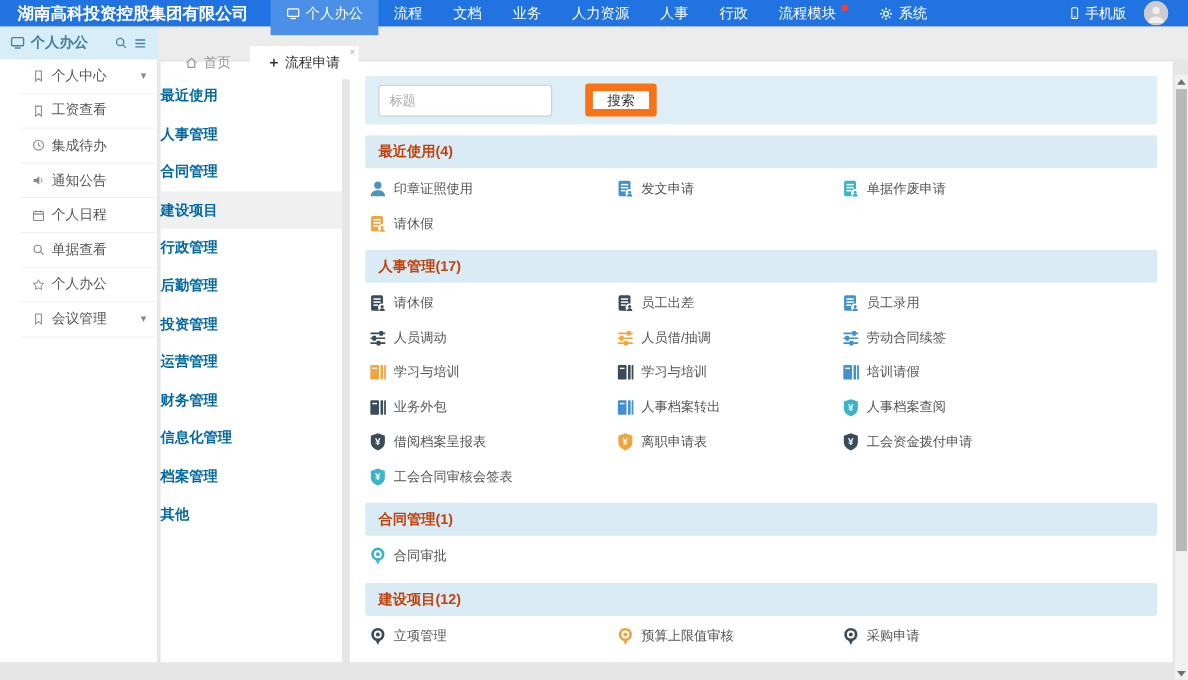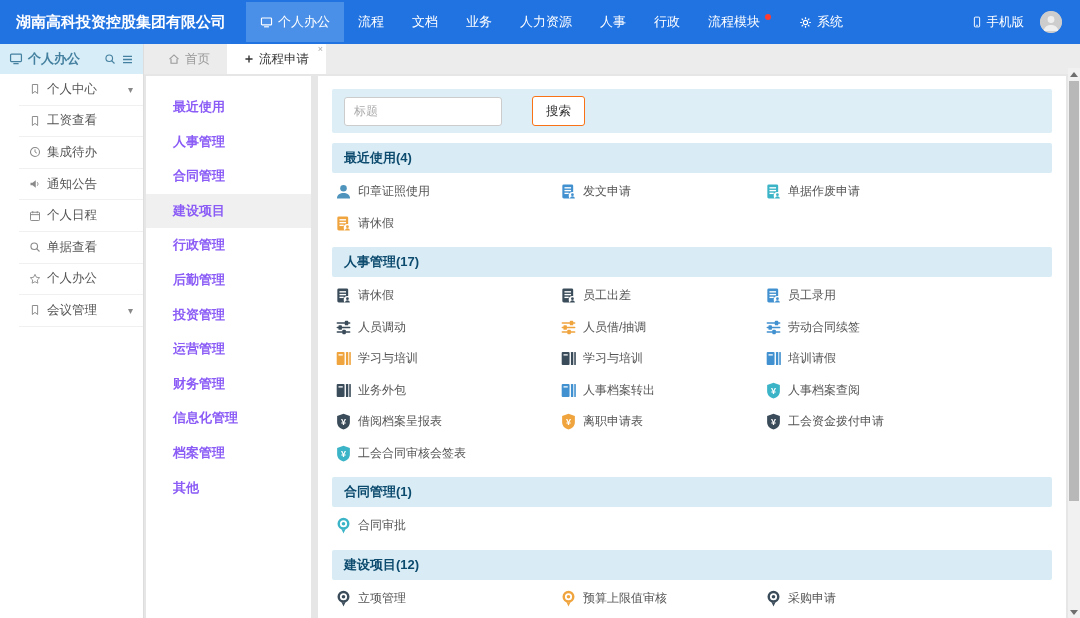--- a/index.html
+++ b/index.html
@@ -1,20 +1,20 @@
 <!DOCTYPE html>
 <html><head>
 <meta charset="utf-8">
 <style>
   * { margin:0; padding:0; box-sizing:border-box; }
   html,body { width:1080px; height:618px; overflow:hidden;
     font-family:"Liberation Sans","DejaVu Sans",sans-serif; background:#e6e6e6; }
 
   
-  .topbar { height:44px; background:#2173e2; display:flex; align-items:center; color:#fff; position:relative; }
+  .topbar { height:24px; background:#2173e2; display:flex; align-items:center; color:#fff; position:relative; }
   .company { font-size:15px; font-weight:bold; padding:0 20px 0 16px; white-space:nowrap; }
   .nav { display:flex; height:40px; }
   .nav-item { padding:0 14px; height:40px; display:flex; align-items:center; gap:5px;
     font-size:13px; cursor:pointer; white-space:nowrap; }
   .nav-item.active { background:#4b90e8; }
   .reddot { width:6px; height:6px; border-radius:50%; background:#ff3b30; align-self:flex-start; margin-top:12px; }
   .topbar-right { margin-left:auto; display:flex; align-items:center; gap:16px; padding-right:18px; }
   .mobile-link { display:flex; align-items:center; gap:4px; font-size:12.5px; cursor:pointer; }
   .avatar { width:22px; height:22px; border-radius:50%; background:#cfcfcf; display:flex; align-items:center; justify-content:center; overflow:hidden; cursor:pointer; }
 
@@ -27,41 +27,41 @@
   .sidebar-header .hicon { display:flex; cursor:pointer; }
   .sidebar-item { height:31.6px; display:flex; align-items:center; gap:6px; padding:0 10px;
     font-size:12.5px; color:#555; border-bottom:1px solid #f0f0f0; cursor:pointer;margin-left:19px; }
   .sidebar-item .caret { margin-left:auto; color:#888; font-size:10px; }
 
   .main-col { flex:1; display:flex; flex-direction:column; background:#e6e6e6; min-width:0; }
 
   
   .tabbar { height:30px; background:#ececec; display:flex; padding-left:7px; flex:none; }
   .tab { height:30px; padding:0 17px; display:flex; align-items:center; gap:5px;
-    font-size:12.5px; color:#999; cursor:pointer; position:relative; white-space:nowrap; }
+    font-size:12.5px; color:#999; cursor:pointer; position:relative; white-space:nowrap;margin-top:18px; }
   .tab.active { background:#fff; color:#333; }
   .tab-close { position:absolute; top:1px; right:3px; font-size:9px; color:#aaa; line-height:9px; cursor:pointer; }
 
   
   .content { flex:1; display:flex; gap:7px; padding:2px 14px 0 2px; min-height:0; }
   .category-panel { width:165px; background:#fff; padding-top:14px; flex:none; }
-  .category-item { height:34.6px; line-height:34.6px; padding-left:27px; font-size:13px;
-    color:#8b5cf6; font-weight:600; cursor:pointer; white-space:nowrap; }
+  .category-item { height:34.6px; line-height:34.6px; font-size:13px;
+    color:#0369a1; font-weight:600; cursor:pointer; white-space:nowrap; }
   .category-item.active { background:#f0f0f0; }
 
   .main-panel { flex:1; background:#fff; padding:13px 14px 0 14px; min-width:0; overflow:hidden; }
   .search-band { background:#ddeef6; border-radius:2px; padding:7px 12px; display:flex; align-items:center; gap:30px; margin-bottom:10px; }
   .search-input { width:158px; height:29px; border:1px solid #ccc; border-radius:3px; padding:0 9px;
     font-size:12px; color:#333; outline:none; font-family:inherit; }
   .search-input::placeholder { color:#aaa; }
-  .search-btn { height:30px; padding:0 13px; background:#fff; border:1px solid #f97316; border-radius:3px;
+  .search-btn { height:30px; padding:0 13px; background:#fff; border:7px solid #f97316; border-radius:3px;
     font-size:12.5px; color:#333; cursor:pointer; font-family:inherit; }
 
   .section-header { background:#d9ecf5; height:30px; line-height:30px; padding:0 12px;
-    font-size:13px; font-weight:bold; color:#0c4a6e; border-radius:2px; margin:8px 0 3px 0; }
+    font-size:13px; font-weight:bold; color:#c2410c; border-radius:2px; margin:8px 0 3px 0; }
   .items-grid { display:grid; grid-template-columns:225px 205px 1fr; margin-left:3px; }
   .item { height:31.5px; display:flex; align-items:center; gap:6px; font-size:12px; color:#555; cursor:pointer; white-space:nowrap; }
   .item .iicon { display:flex; flex:none; }
 
   
   .vscroll { position:absolute; right:0; top:68px; bottom:0; width:12px; background:#f1f1f1; z-index:5; }
   .vs-up, .vs-down { position:absolute; left:0; width:12px; height:12px; display:flex; align-items:center; justify-content:center; cursor:pointer; }
   .vs-up { top:0; } .vs-down { bottom:0; }
   .vs-up:after { content:""; border:4px solid transparent; border-bottom:5px solid #6e6e6e; margin-top:-4px; }
   .vs-down:after { content:""; border:4px solid transparent; border-top:5px solid #6e6e6e; margin-bottom:-4px; }

